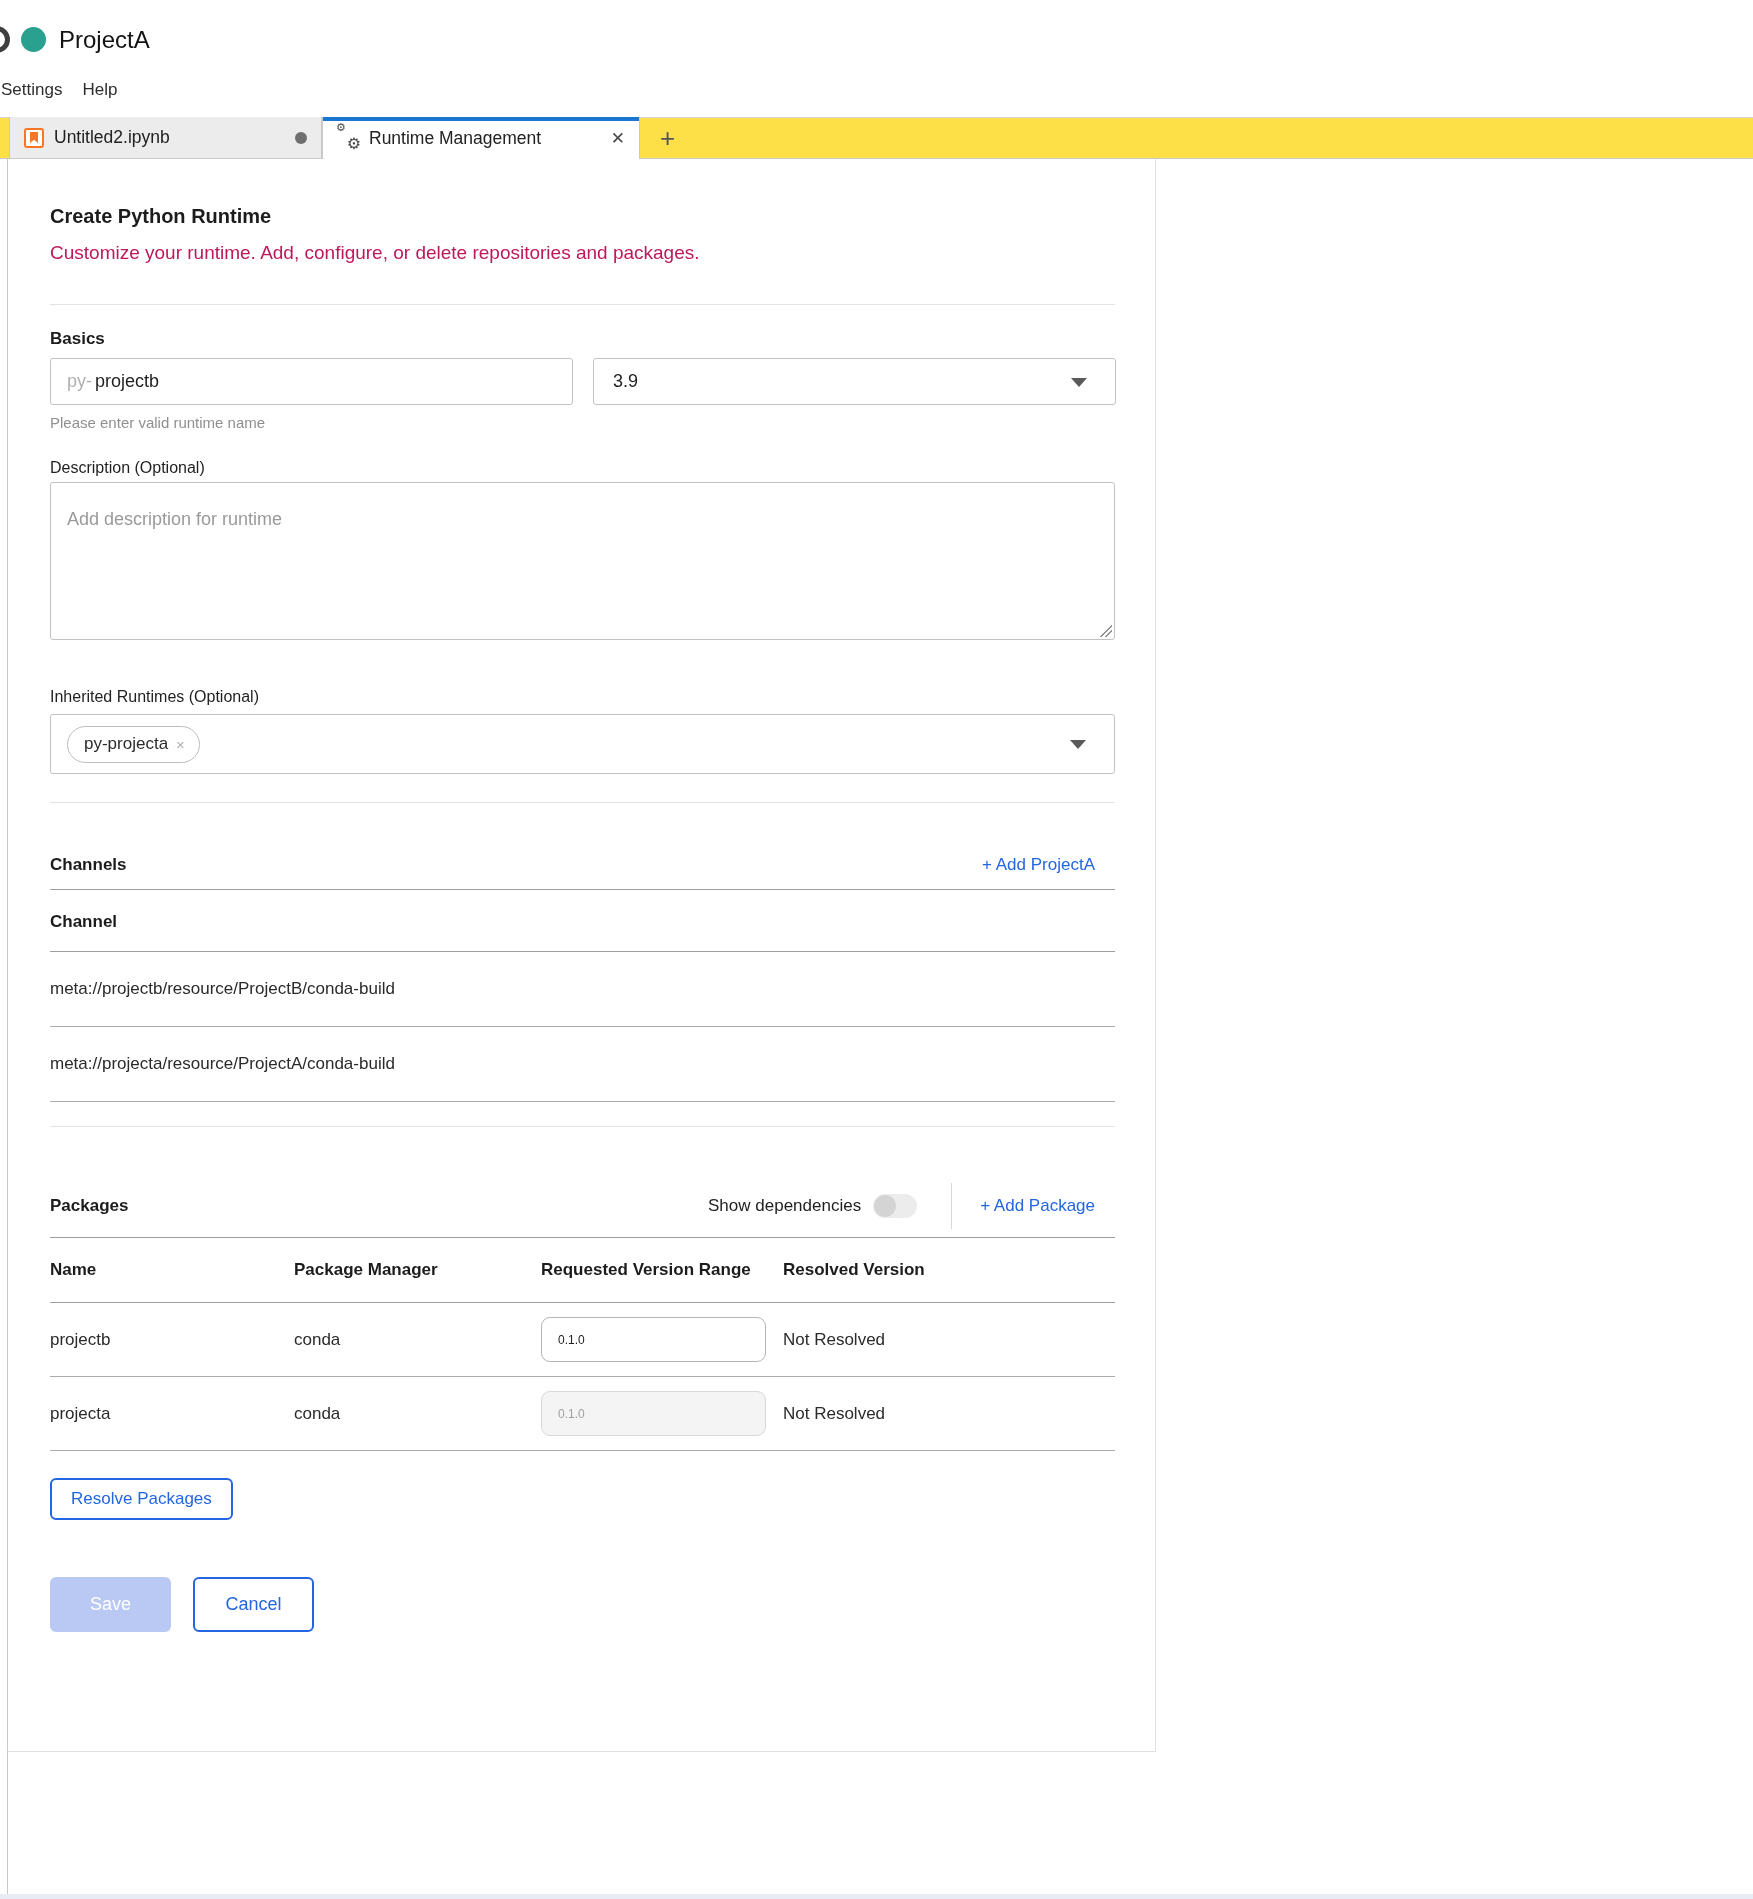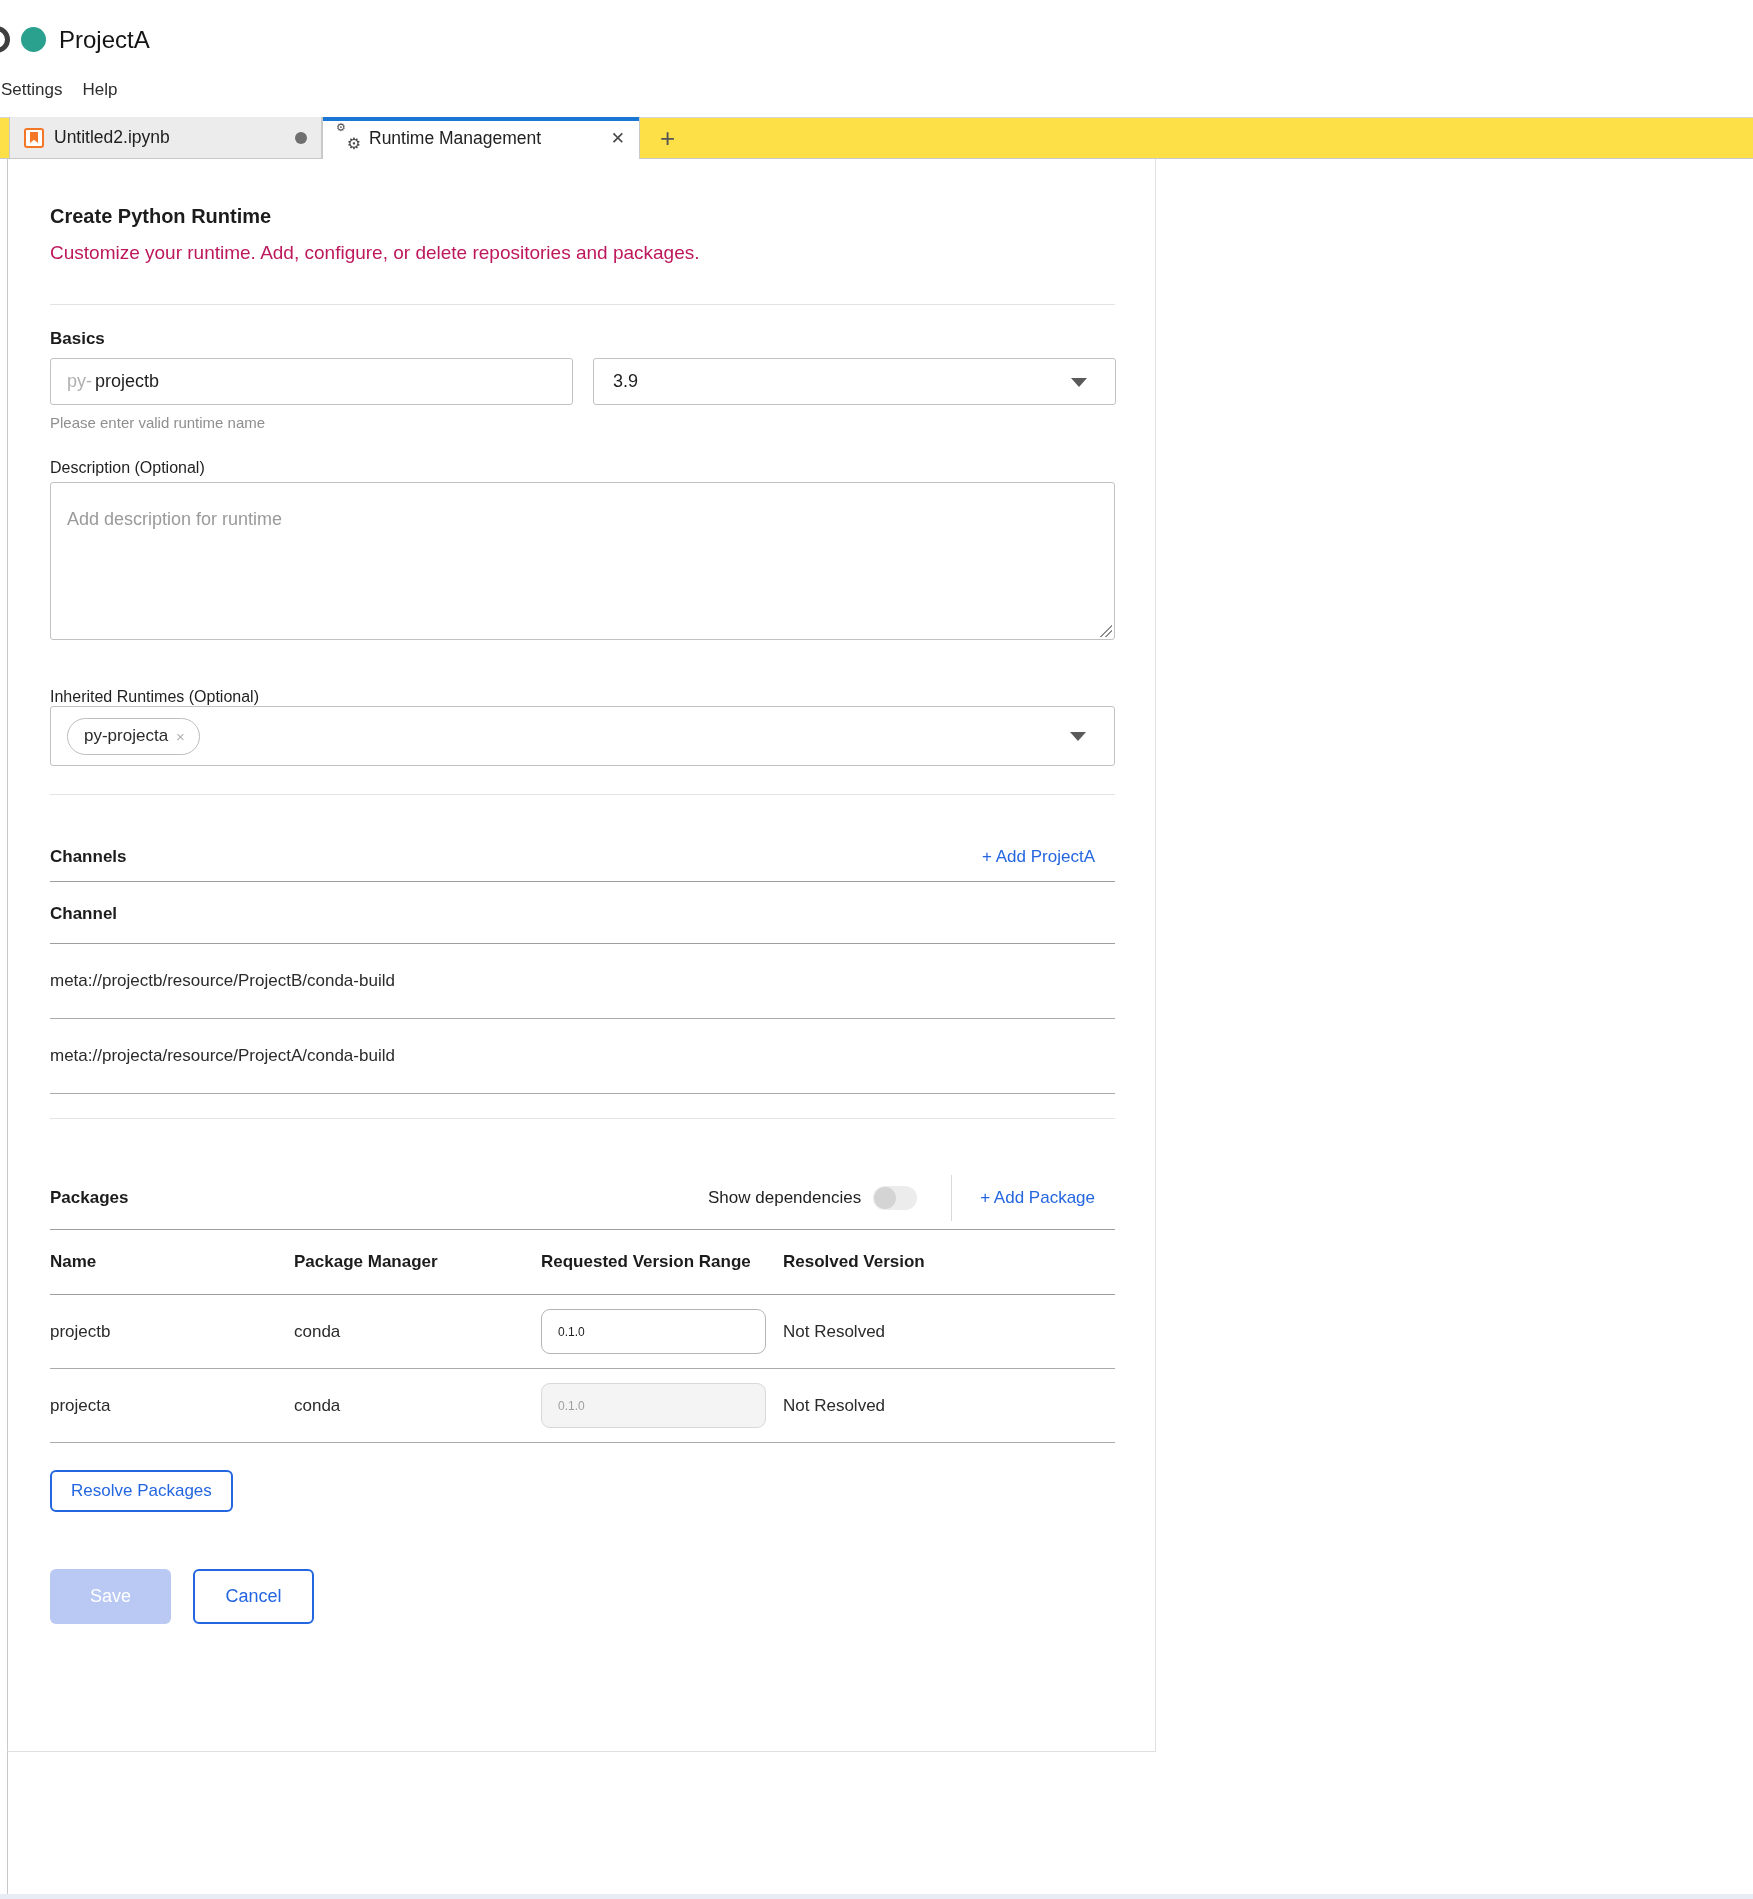--- a/index.html
+++ b/index.html
@@ -81,21 +81,21 @@
     font-family:"Liberation Sans", sans-serif; font-size:18px; color:#1f1f1f; padding:26px 16px;
     outline:none; display:block;
   }
   textarea.desc::placeholder { color:#9a9a9a; }
   .resize-handle { position:absolute; right:3px; bottom:3px; width:13px; height:13px; pointer-events:none;
     background:
       linear-gradient(135deg, transparent 0 52%, #8f8f8f 52% 58%, transparent 58% 72%, #8f8f8f 72% 78%, transparent 78%);
   }
 
   .inherited-label { margin-top:48px; }
-  .multiselect { height:60px; border:1px solid #c2c2c2; border-radius:3px;
+  .multiselect { margin-top:8px; height:60px; border:1px solid #c2c2c2; border-radius:3px;
                  display:flex; align-items:center; padding:0 16px; position:relative; }
   .chip { display:inline-flex; align-items:center; height:37px; padding:0 14px 0 16px;
           border:1px solid #bdbdbd; border-radius:999px; font-size:17px; color:#2b2b2b; background:#fff; }
   .chip-x { margin-left:8px; color:#b0b0b0; font-size:15px; cursor:pointer; }
 
   .d2 { margin-top:28px; }
 
   .section-row { margin-top:52px; display:flex; align-items:center; justify-content:space-between; padding-right:20px; }
   .link { color:#2466e0; font-size:17px; font-weight:500; cursor:pointer; white-space:nowrap; }
   .d3 { margin-top:14px; }

